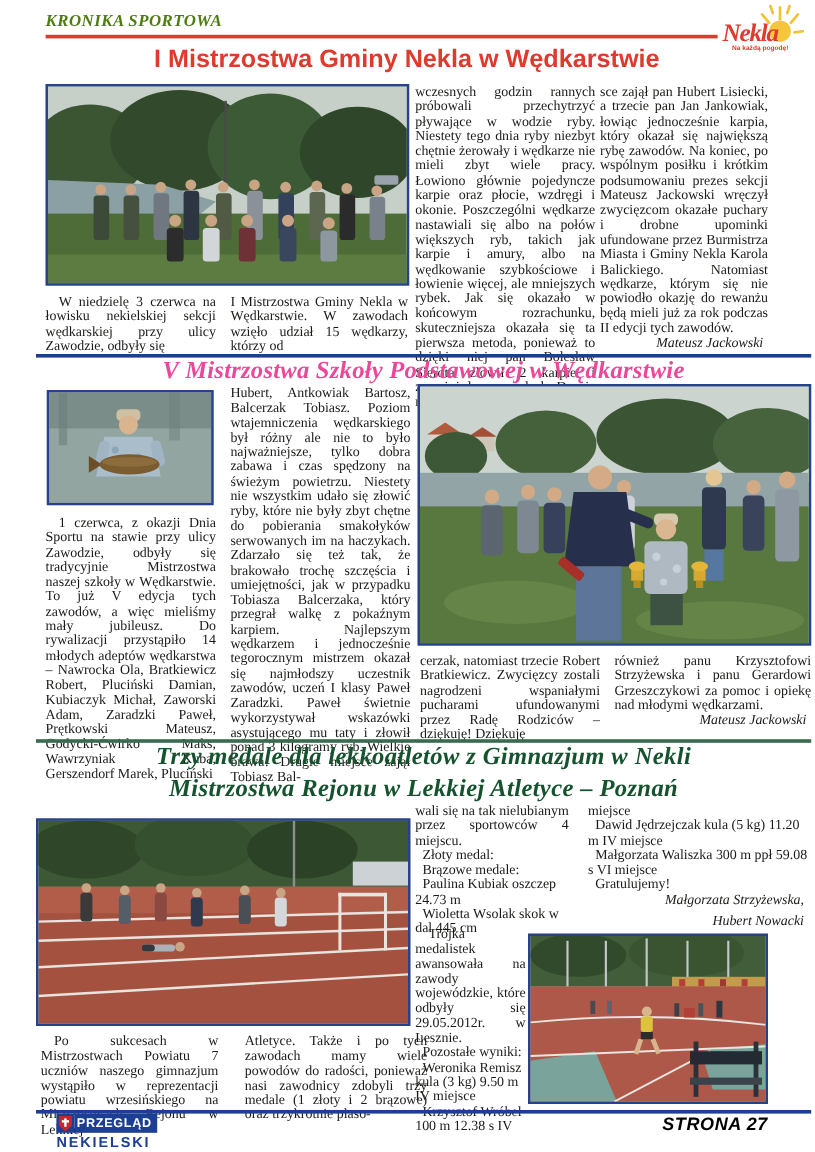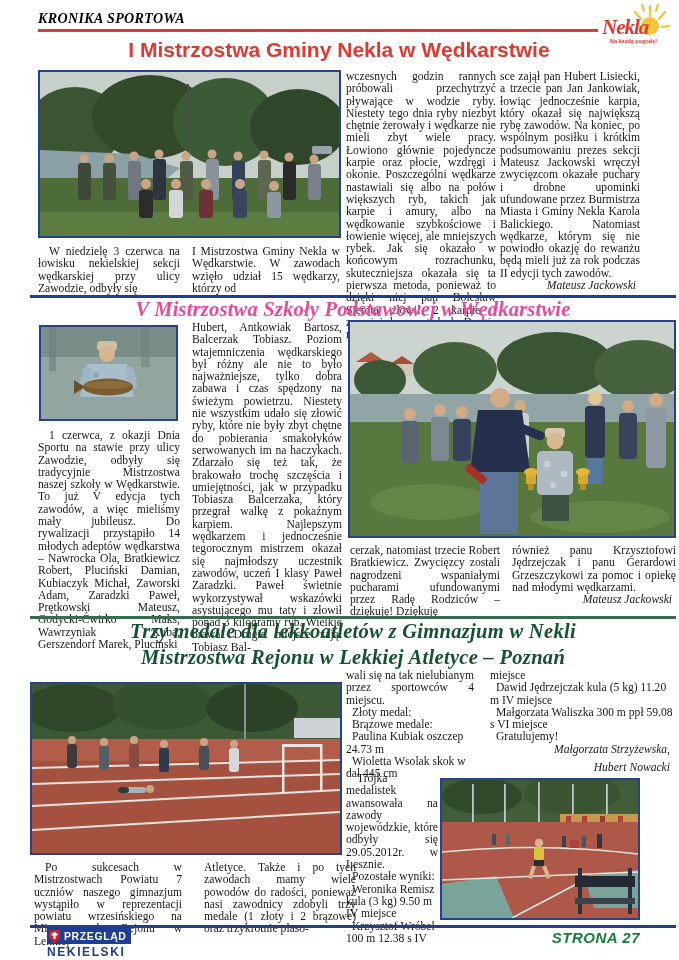--- a/index.html
+++ b/index.html
@@ -1,21 +1,21 @@
 <!DOCTYPE html>
 <html><head>
 <meta charset="utf-8">
 <style>
   html,body{margin:0;padding:0;background:#ffffff;}
   .page{position:relative;width:679px;height:960px;background:#fff;overflow:hidden;
         font-family:"Liberation Serif",serif;color:#1a1a18;}
   .abs{position:absolute;}
   
   .kicker{left:38px;top:11px;font:italic bold 14px "Liberation Serif",serif;
-          color:#000000;letter-spacing:.4px;}
+          color:#4d7c0f;letter-spacing:.4px;}
   .rule{height:3px;}
   .rule-red{left:38px;top:29px;width:560px;background:#e0392e;}
   .rule-navy{left:30px;width:646px;background:#1c3e93;}
   .rule-green{left:30px;top:616px;width:646px;background:#3a6b4e;}
   .nekla-logo{left:598px;top:3px;width:72px;height:46px;}
   .logo-word{position:absolute;left:4px;top:12px;font:italic bold 21px "Liberation Serif",serif;
              color:#e0392e;letter-spacing:-1px;}
   .logo-tag{position:absolute;left:12px;top:35px;font:bold 5.5px "Liberation Sans",sans-serif;color:#e0392e;}
   
   .a1-title{left:38px;top:38px;width:602px;text-align:center;
@@ -54,21 +54,21 @@
   .c-a3c4{left:490px;top:670px;width:184px;}
   
   .rule-footer{left:30px;top:925px;width:646px;height:3px;background:#1c3e93;}
   .f-logo{left:36px;top:928px;padding-left:11px;}
   .f-row{display:flex;align-items:stretch;}
   .f-shield{width:15px;background:#1c3e93;display:flex;align-items:center;justify-content:center;}
   .f-przeglad{background:#1c3e93;color:#fff;font:bold 10.5px "Liberation Sans",sans-serif;
               padding:2px 4px 2px 2px;letter-spacing:.6px;}
   .f-nekielski{color:#1c3e93;font:bold 12px "Liberation Sans",sans-serif;letter-spacing:1.6px;margin-top:1px;}
   .page-label{left:440px;top:929px;width:200px;text-align:right;
-              font:italic bold 15px "Liberation Sans",sans-serif;color:#15803d;letter-spacing:.5px;}
+              font:italic bold 15px "Liberation Sans",sans-serif;color:#000000;letter-spacing:.5px;}
 </style>
 </head>
 <body>
 
 <div class="page">
 
   <div class="abs kicker">KRONIKA SPORTOWA</div>
   <div class="abs rule rule-red"></div>
   <div class="abs a1-title">I Mistrzostwa Gminy Nekla w Wędkarstwie</div>
 
@@ -283,21 +283,21 @@
             <rect x="230" y="162" width="6" height="6" fill="#b8901f"></rect>
           </g>
       </g>
     </svg>
   </div>
 
   <div class="abs bodycol c-a2c3">
     <p>cerzak, natomiast trzecie Robert Bratkiewicz. Zwycięzcy zostali nagrodzeni wspaniałymi pucharami ufundowanymi przez Radę Rodziców – dziękuję! Dziękuję</p>
   </div>
   <div class="abs bodycol c-a2c4">
-    <p>również panu Krzysztofowi Jędrzejczak i panu Gerardowi Grzeszczykowi za pomoc i opiekę nad młodymi wędkarzami.</p>
+    <p>również panu Krzysztofowi Strzyżewska i panu Gerardowi Grzeszczykowi za pomoc i opiekę nad młodymi wędkarzami.</p>
     <p class="sig">Mateusz Jackowski</p>
   </div>
 
   <div class="abs rule rule-green"></div>
   <div class="abs a3-title a3-t1">Trzy medale dla lekkoatletów z Gimnazjum w Nekli</div>
   <div class="abs a3-title a3-t2">Mistrzostwa Rejonu w Lekkiej Atletyce – Poznań</div>
 
   <div class="abs photo photo4">
     <svg viewBox="0 0 308 169" preserveAspectRatio="none">
       <rect x="0" y="0" width="308" height="55" fill="#3c5835"></rect>

